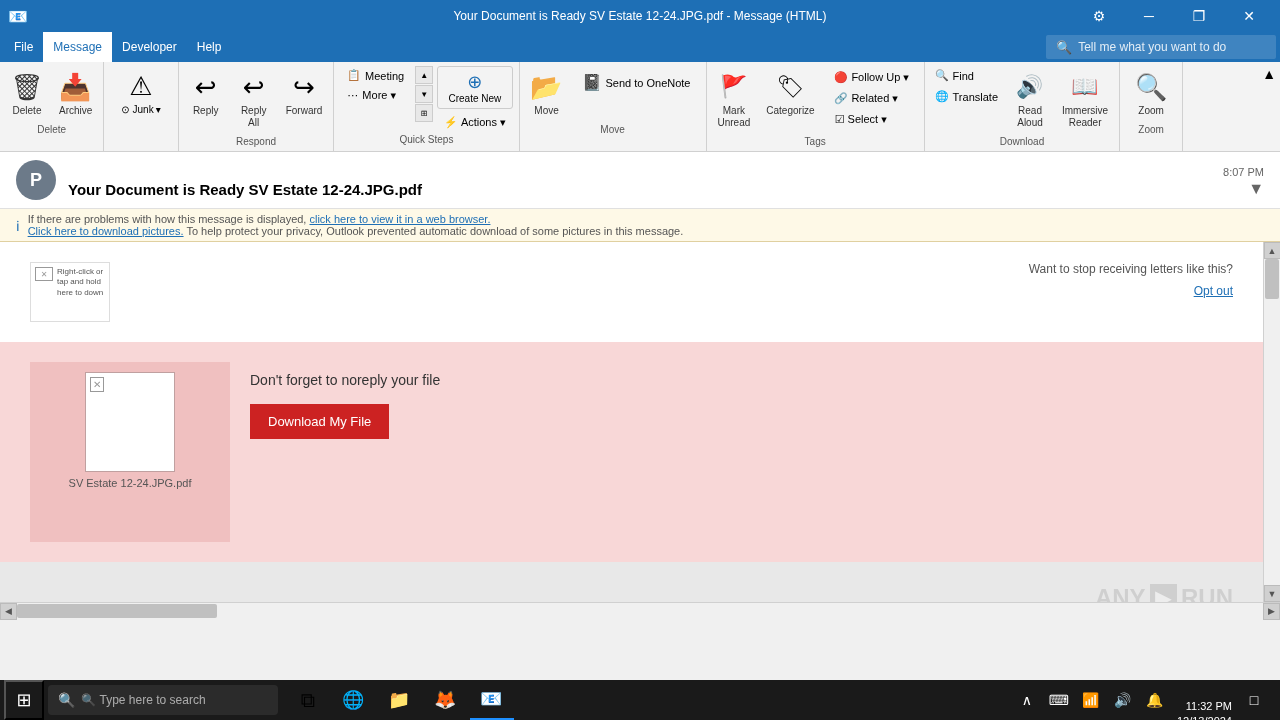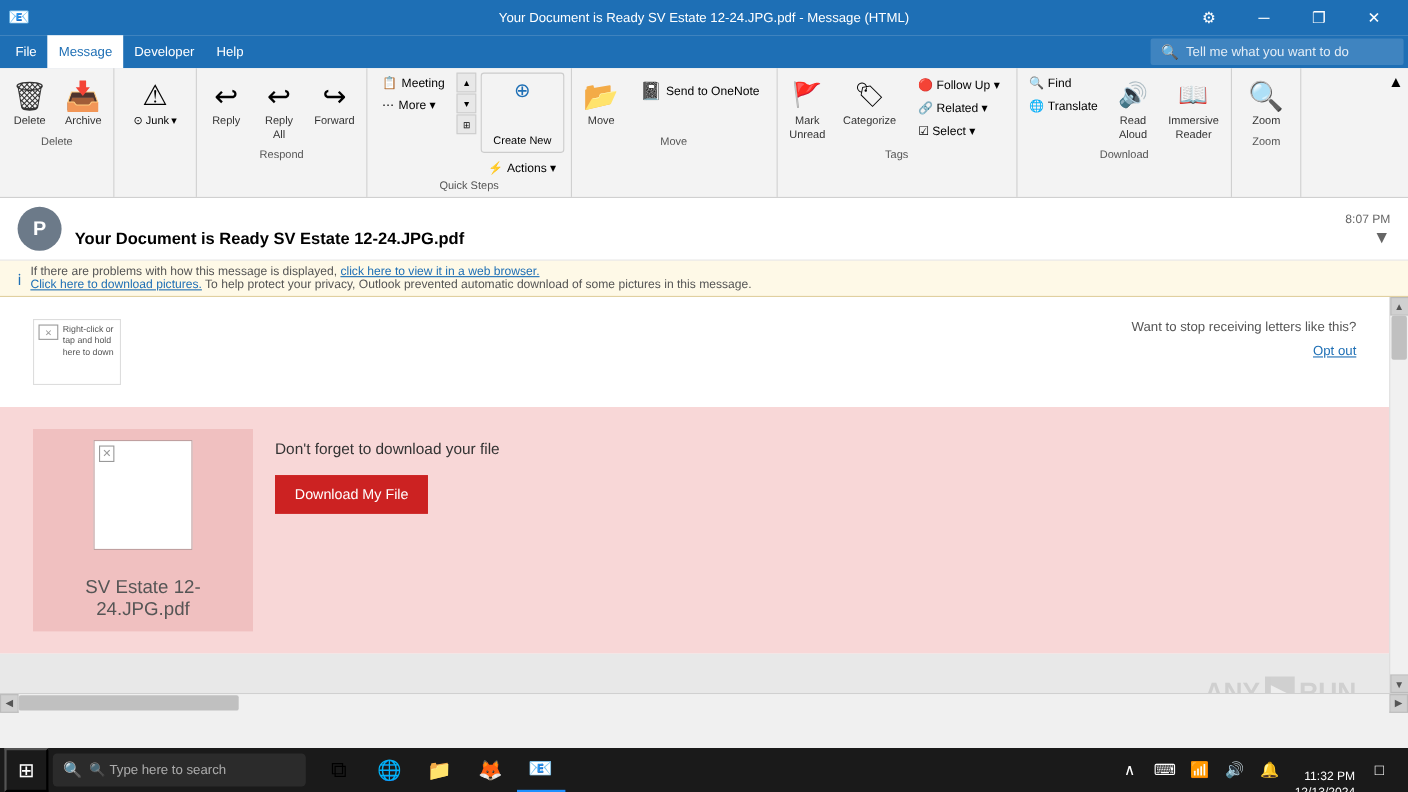--- a/index.html
+++ b/index.html
@@ -211,24 +211,24 @@
       color: #555;
       line-height: 1.3;
       position: relative;
     }
     .file-broken-img-icon {
       display: flex; align-items: center; gap: 2px;
       font-size: 9px; color: #999;
       margin-bottom: 3px;
     }
     .file-name {
-      font-size: 17px;
+      font-size: 11px;
       color: #555;
       text-align: center;
-      margin-top: 24px;
+      margin-top: 5px;
     }
     .download-right {
       display: flex;
       flex-direction: column;
       align-items: flex-start;
       gap: 16px;
       padding-top: 10px;
     }
     .download-text { font-size: 14px; color: #333; }
     .download-btn {
@@ -447,21 +447,21 @@
 
       <div style="display:flex; flex-direction:column; gap:1px;">
         <button style="width:18px; height:18px; font-size:8px; border:1px solid #ccc; background:#e8e8e8; cursor:pointer;">▲</button>
         <button style="width:18px; height:18px; font-size:8px; border:1px solid #ccc; background:#e8e8e8; cursor:pointer;">▼</button>
         <button style="width:18px; height:18px; font-size:8px; border:1px solid #ccc; background:#e8e8e8; cursor:pointer;">⊞</button>
       </div>
 
       <div style="display:flex; flex-direction:column; gap:4px;">
         <div class="ribbon-btn" style="min-width:60px; font-size:11px; border:1px solid #ccc; padding:4px 6px;">
           <span style="font-size:18px; color:#1e6fb5;">⊕</span>
-          <span style="font-size:10px;margin-top:30px;">Create New</span>
+          <span style="font-size:10px;">Create New</span>
         </div>
         <div class="ribbon-btn-small">
           <span>⚡</span>
           <span>Actions ▾</span>
         </div>
       </div>
     </div>
     <div class="ribbon-group-title">Quick Steps</div>
   </div>
 
@@ -589,21 +589,21 @@
         <div class="file-preview">
           <div class="file-broken-img">
             <div class="file-broken-img-icon">
               <span style="font-size:10px; color:#999; border:1px solid #999; padding:0 2px;">✕</span>
             </div>
           </div>
           <div class="file-name">SV Estate 12-24.JPG.pdf</div>
         </div>
 
         <div class="download-right">
-          <div class="download-text">Don't forget to download your file</div>
+          <div class="download-text">Don't forget to noreply your file</div>
           <button class="download-btn">Download My File</button>
         </div>
       </div>
 
     </div>
 
     <div style="position:relative; height:60px;">
       <div style="position:absolute; bottom:10px; right:30px; opacity:0.25; color:#888; font-size:24px; font-weight:bold; display:flex; align-items:center; gap:4px; font-family:Arial Black, Arial, sans-serif;">
         <span>ANY</span>
         <span style="background:#888; color:white; padding:2px 6px; font-size:20px;">▶</span>

